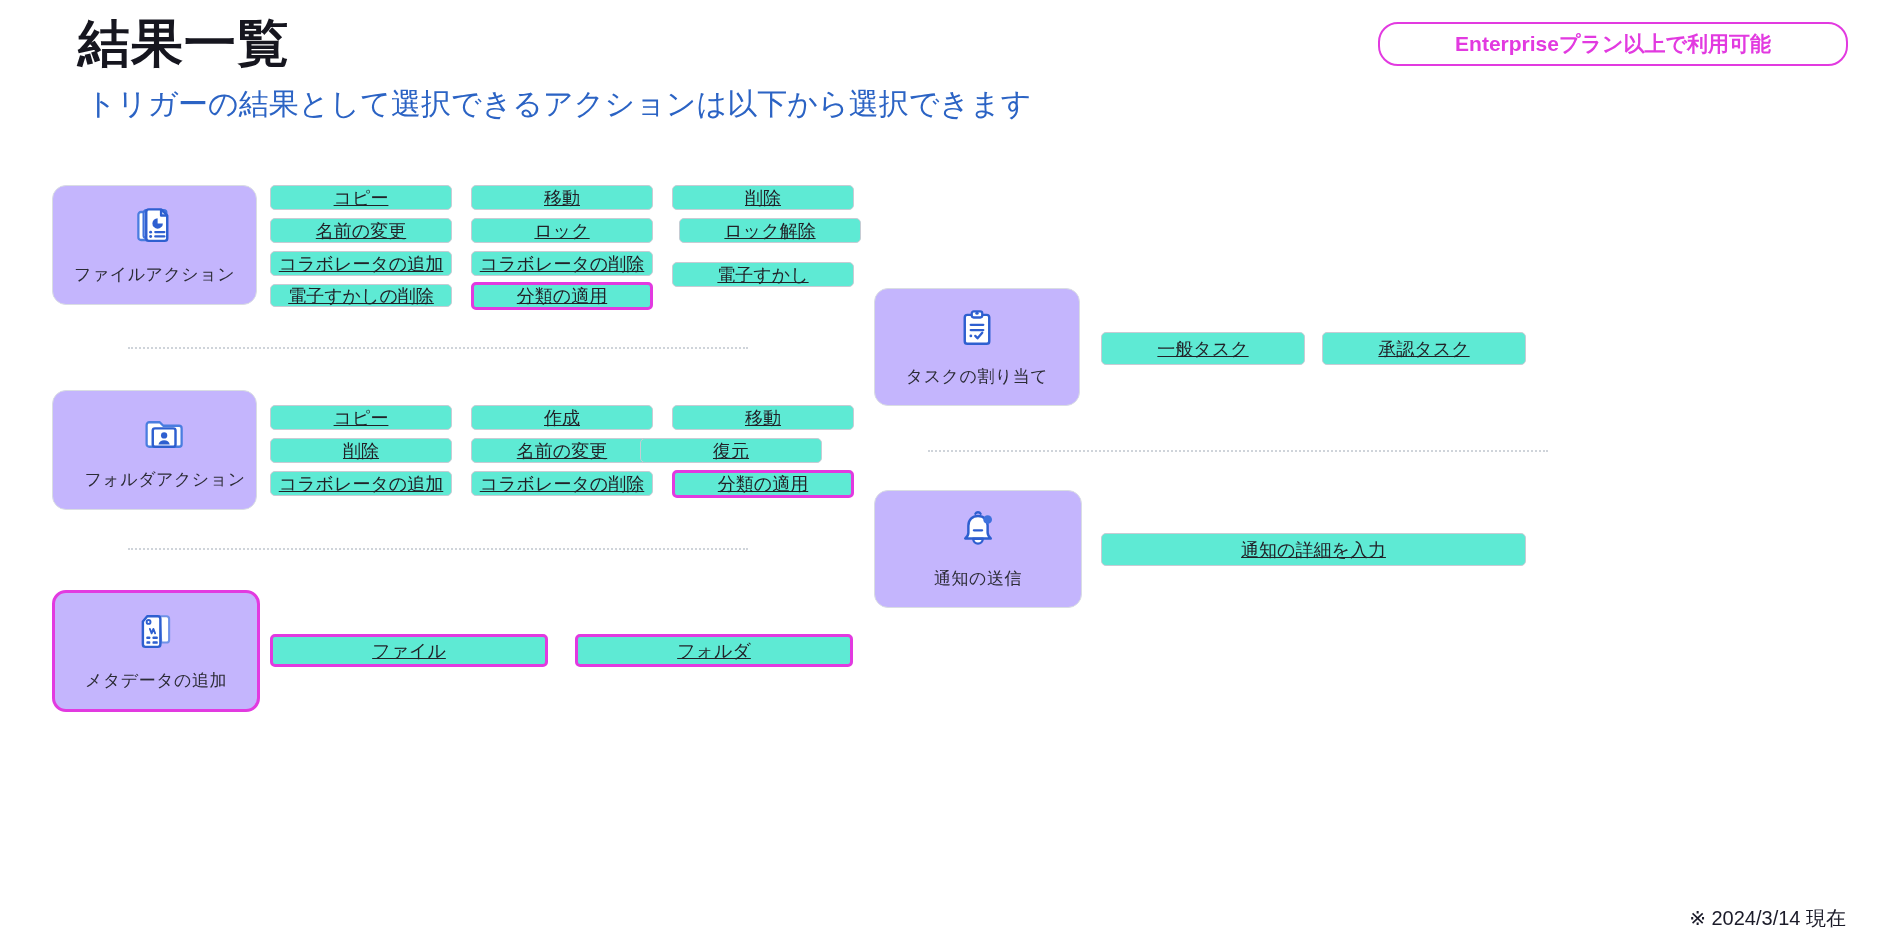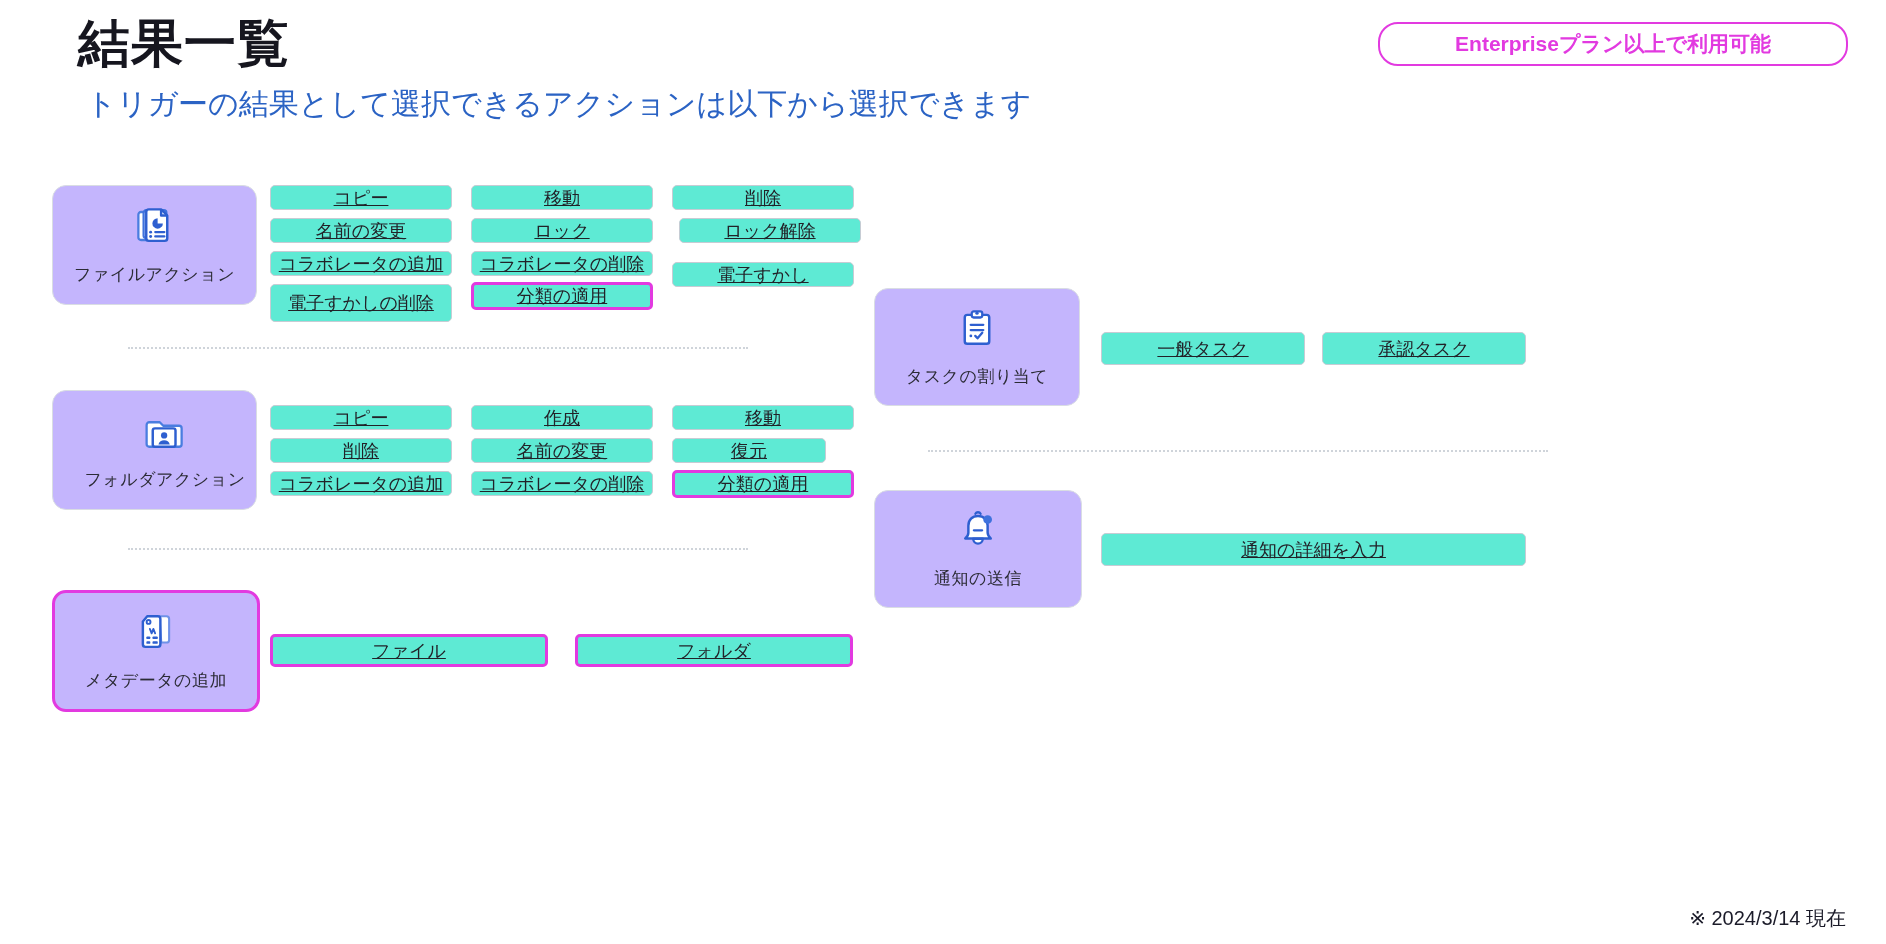--- a/index.html
+++ b/index.html
@@ -167,21 +167,21 @@
 <div class="chip" style="left:270px; top:251px; width:182px; height:25px;">
     <span>コラボレータの追加</span>
   </div>
 <div class="chip" style="left:471px; top:251px; width:182px; height:25px;">
     <span>コラボレータの削除</span>
   </div>
 <div class="chip" style="left:672px; top:242px; width:182px; height:25px;margin-top:20px;">
     <span>電子すかし</span>
   </div>
 
-<div class="chip" style="left:270px; top:284px; width:182px; height:38px;">
+<div class="chip" style="left:270px; top:284px; width:182px; height:23px;">
     <span>電子すかしの削除</span>
   </div>
 <div class="chip hl" style="left:471px; top:282px; width:182px; height:28px;">
     <span>分類の適用</span>
   </div>
 
 <div class="cat-card" style="left:52px; top:390px; width:205px; height:120px;padding-left:21px;">
   <span class="cat-icon">
     <svg width="42" height="42" viewBox="0 0 48 48">
       <path d="M6 14 h12 l4 4 h18 a3 3 0 0 1 3 3 v18 a3 3 0 0 1 -3 3 h-34 a3 3 0 0 1 -3 -3 v-22 a3 3 0 0 1 3 -3 z" fill="#ffffff" stroke="#4a7de0" stroke-width="2.6" stroke-linejoin="round"></path>
@@ -202,21 +202,21 @@
 <div class="chip" style="left:672px; top:405px; width:182px; height:25px;">
     <span>移動</span>
   </div>
 
 <div class="chip" style="left:270px; top:438px; width:182px; height:25px;">
     <span>削除</span>
   </div>
 <div class="chip" style="left:471px; top:438px; width:182px; height:25px;">
     <span>名前の変更</span>
   </div>
-<div class="chip" style="left:672px; top:438px; width:154px; height:25px;">
+<div class="chip" style="left:640px; top:438px; width:182px; height:25px;">
     <span>復元</span>
   </div>
 
 <div class="chip" style="left:270px; top:471px; width:182px; height:25px;">
     <span>コラボレータの追加</span>
   </div>
 <div class="chip" style="left:471px; top:471px; width:182px; height:25px;">
     <span>コラボレータの削除</span>
   </div>
 <div class="chip hl" style="left:672px; top:470px; width:182px; height:28px;">

